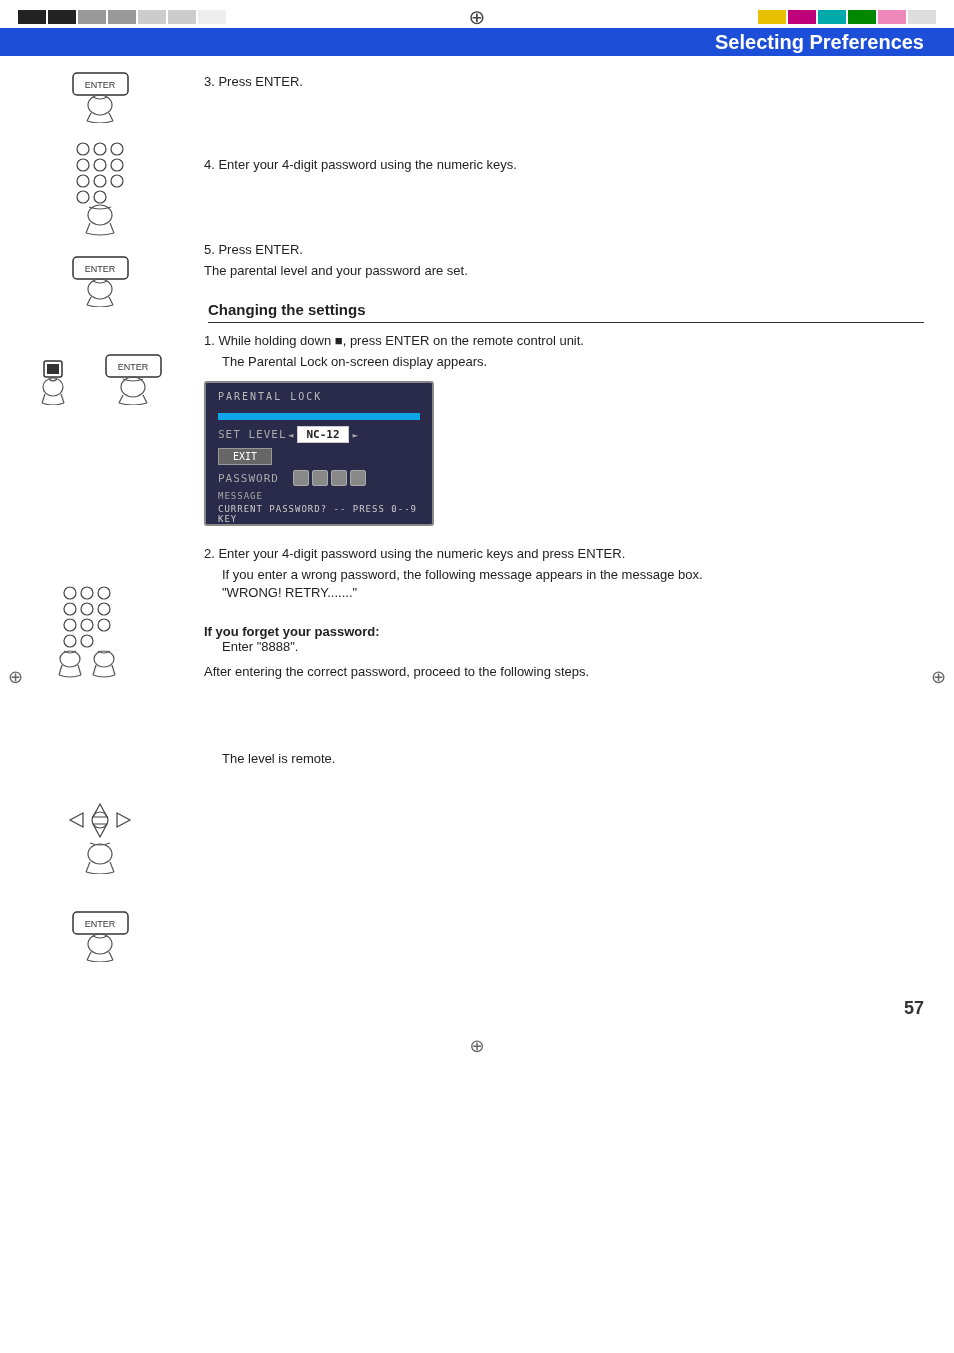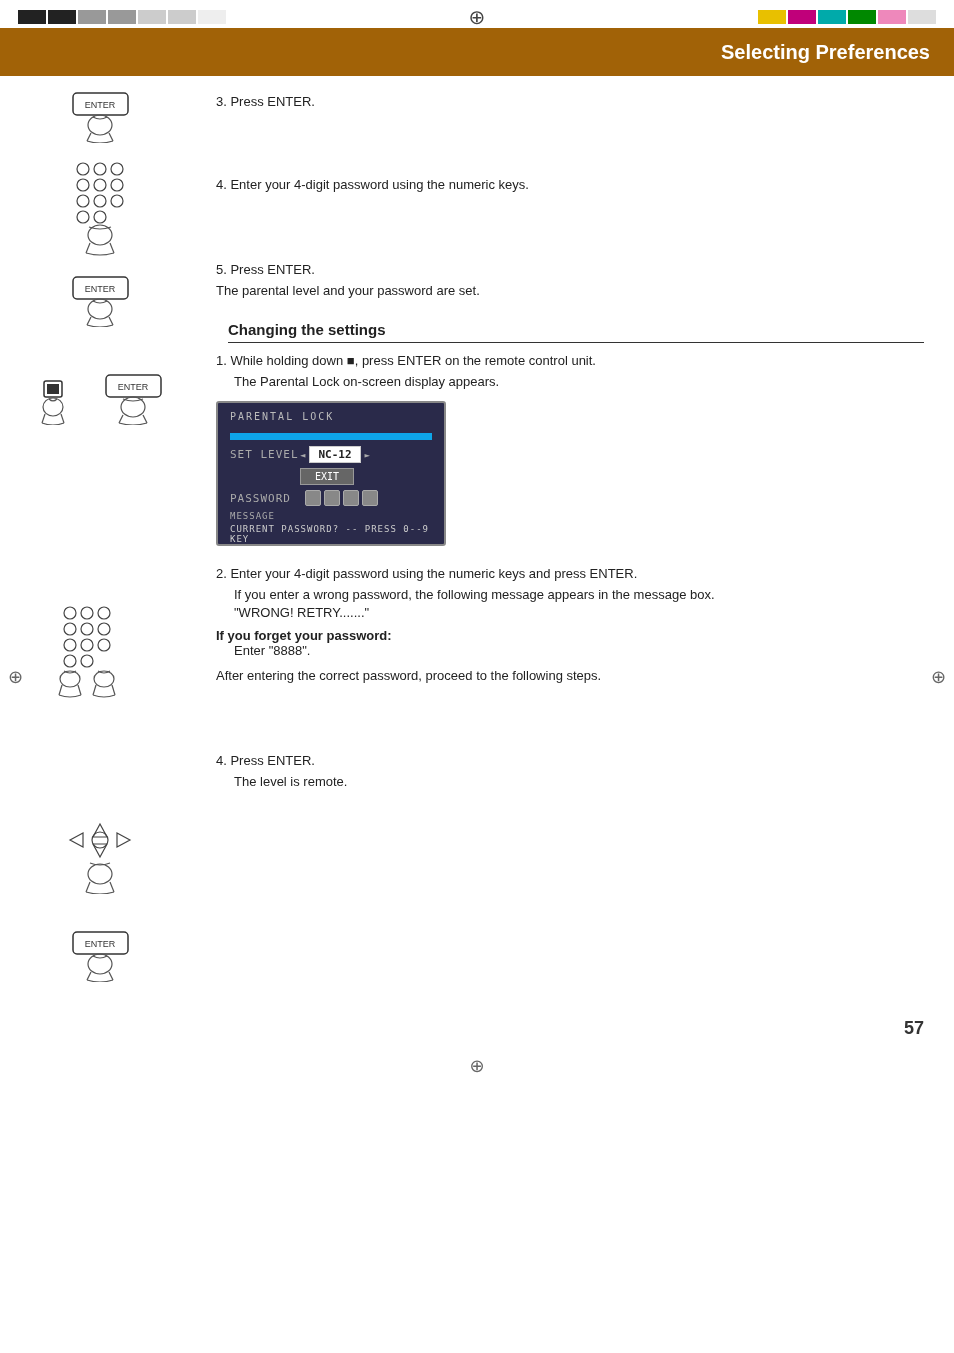--- a/index.html
+++ b/index.html
@@ -43,39 +43,39 @@
       align-items: center;
     }
     .top-bar-right .color-block {
       width: 28px;
       height: 14px;
     }
 
     
     .header-bar {
       width: 100%;
-      height: 48px;
-      background: #a16207;
+      height: 28px;
+      background: #1d4ed8;
       display: flex;
       align-items: center;
       justify-content: flex-end;
-      padding-right: 24px;
+      padding-right: 30px;
       margin-top: 2px;
     }
     .header-title {
       color: #fff;
       font-size: 20px;
       font-weight: bold;
     }
 
     
     .main-content {
       display: flex;
       padding: 10px 30px 10px 20px;
-      gap: 16px;
+      gap: 4px;
     }
 
     
     .icon-col {
       width: 160px;
       flex-shrink: 0;
       display: flex;
       flex-direction: column;
       align-items: center;
       padding-top: 5px;
@@ -84,21 +84,21 @@
     
     .text-col {
       flex: 1;
       padding-left: 20px;
     }
 
     
     .section-heading {
       font-size: 15px;
       font-weight: bold;
-      margin: 16px 0 10px 12px;
+      margin: 16px 0 10px 4px;
       border-bottom: 1px solid #333;
       padding-bottom: 4px;
     }
 
     
     svg { display: block; }
 
     
     .parental-screen {
       width: 230px;
@@ -139,21 +139,20 @@
       padding: 1px 8px;
       font-size: 11px;
       border: 1px solid #ccc;
     }
     .parental-screen .ps-exit-btn {
       background: #666;
       color: #fff;
       padding: 2px 14px;
       font-size: 10px;
       border: 1px solid #999;
-      margin-left: 70px;
       display: inline-block;
     }
     .parental-screen .ps-password-dots {
       display: flex;
       gap: 3px;
       margin-left: 5px;
     }
     .parental-screen .ps-dot {
       width: 16px;
       height: 16px;
@@ -453,30 +452,29 @@
             <div class="ps-message-label">MESSAGE</div>
             <div class="ps-current-pw">CURRENT PASSWORD? --  PRESS 0--9 KEY</div>
           </div>
         </div>
       </div>
 
       <div class="step-block">
         <p>2.  Enter your 4-digit password using the numeric keys and press ENTER.</p>
         <p class="indent step-note">If you enter a wrong password, the following message appears in the message box.</p>
         <p class="indent">"WRONG! RETRY......."</p>
-        <p style="margin-top:8px;">
+        <p style="margin-top:24px;">
           <strong>If you forget your password:</strong>
         </p>
         <p class="indent">Enter "8888".</p>
         <p style="margin-top:10px;">After entering the correct password, proceed to the following steps.</p>
       </div>
 
 
       <div class="step-block" style="margin-top:70px;">
-        <p>4.  Press ENTER.</p>
         <p class="indent step-note">The level is remote.</p>
       </div>
 
     </div>
 
   </div>
 </div>
 
 <div class="page-number-bar">
   <span>57</span>

